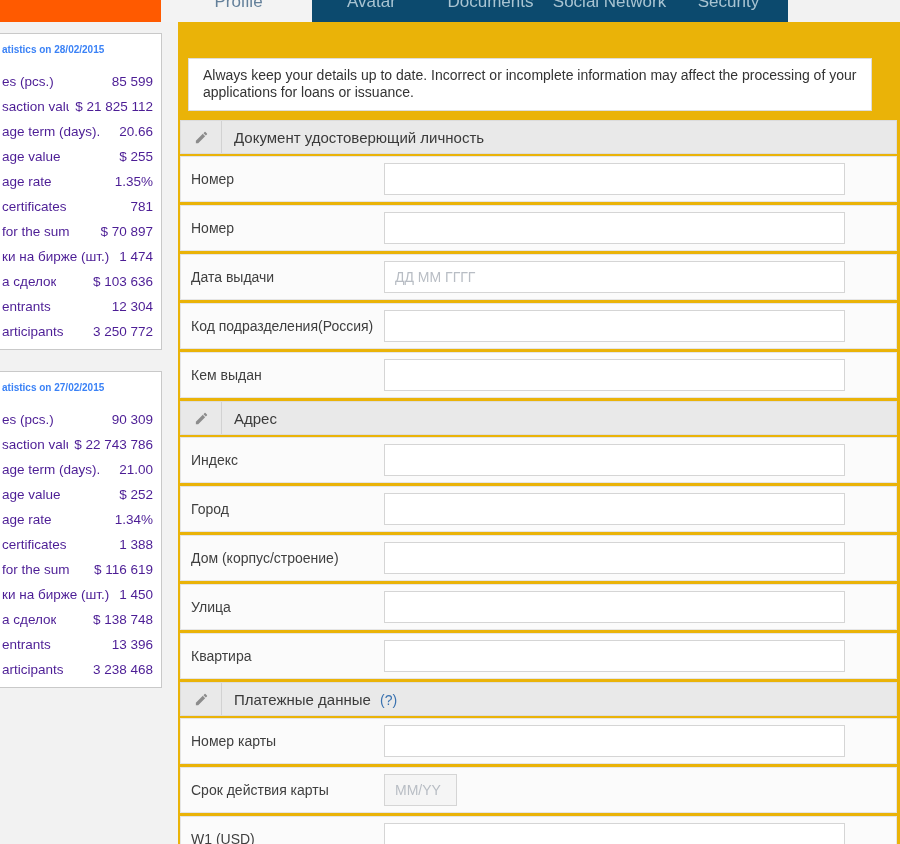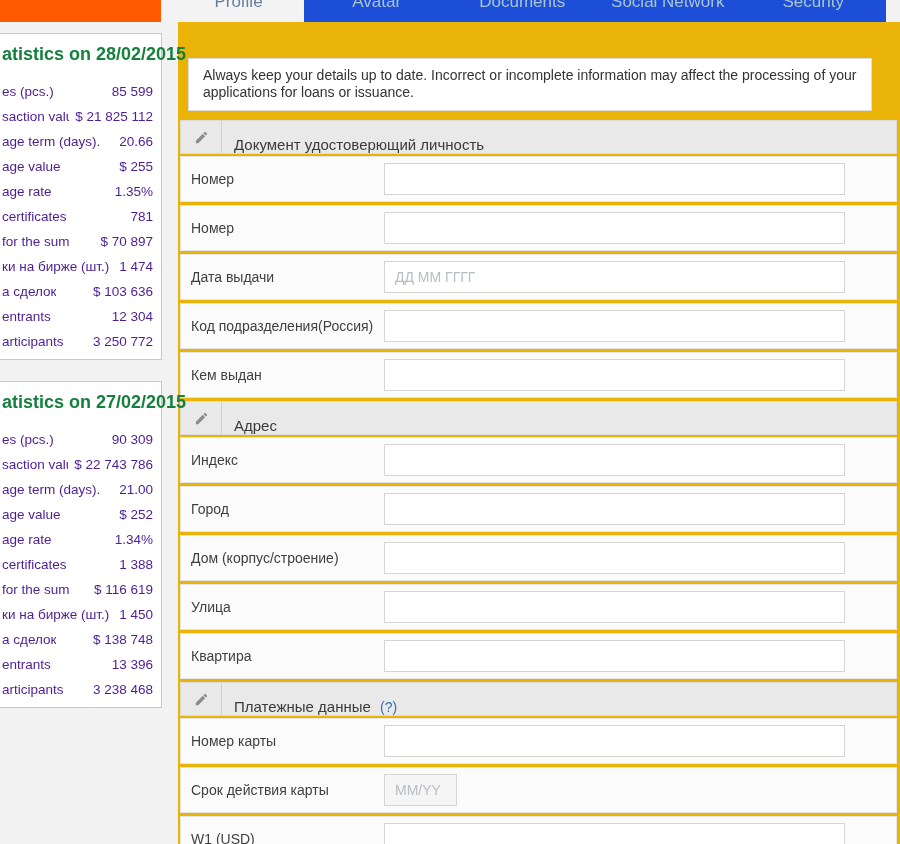--- a/index.html
+++ b/index.html
@@ -5,42 +5,42 @@
   * { margin:0; padding:0; box-sizing:border-box; }
   html,body { width:900px; height:844px; overflow:hidden; }
   body { background:#f2f2f2; font-family:"Liberation Sans", sans-serif; position:relative; }
   #app { position:absolute; left:0; top:0; width:900px; height:844px; overflow:hidden; }
 
   
   .header { position:absolute; left:0; top:0; width:900px; height:22px; }
   .orange-block { position:absolute; left:0; top:0; width:161px; height:22px; background:#ff5a00; }
   .active-tab { position:absolute; left:161px; top:0; width:155px; height:22px; background:#f3f3f3;
                 display:flex; justify-content:center; overflow:hidden; cursor:pointer;align-items:center; }
-  .tab-bar { position:absolute; left:304px; top:0; width:582px; height:22px; background:#1d4ed8;
+  .tab-bar { position:absolute; left:312px; top:0; width:476px; height:22px; background:#0c4a6e;
              display:flex; overflow:hidden; }
   .tab { flex:1; display:flex; justify-content:center; overflow:hidden; cursor:pointer; }
   .tab-label { font-size:17px; line-height:22px; position:relative; top:-9px; white-space:nowrap; color:#a9c4d2; }
   .active-tab .tab-label { color:#64809a; }
 
   
   .sidebar { position:absolute; left:-9px; top:33px; width:171px; }
   .panel { background:#fff; border:1px solid #c9c9c9; padding:8px 8px 10px 10px; margin-bottom:21px; }
-  .panel-title { font-size:18px; font-weight:bold; color:#15803d; padding:2px 0 9px 0; white-space:nowrap; }
+  .panel-title { font-size:10px; font-weight:bold; color:#3b82f6; padding:2px 0 9px 0; white-space:nowrap; }
   .stat-row { display:flex; justify-content:space-between; align-items:flex-end; height:25px;
               font-size:13.5px; color:#4c1d95; }
   .stat-label { white-space:nowrap; overflow:hidden; }
   .stat-value { white-space:nowrap; padding-left:6px; }
 
   
   .content { position:absolute; left:178px; top:22px; width:722px; height:822px; background:#eab308; overflow:hidden; }
   .notice { margin:36px 0 0 10px; width:684px; border:1px solid #dddddd; background:#fff;
             padding:8px 14px 9px 14px; font-size:14px; color:#333; line-height:17px; }
   .sections-host { margin:9px 0 0 2px; width:717px; }
 
-  .sec-bar { height:34px; background:#e9e9e9; border:1px solid #dcdcdc; display:flex; align-items:flex-end;
+  .sec-bar { height:34px; background:#e9e9e9; border:1px solid #dcdcdc; display:flex; align-items:center;
              margin-bottom:2px; }
   .pencil-cell { width:41px; height:100%; border-right:1px solid #d2d2d2; display:flex; align-items:center;
                  justify-content:center; cursor:pointer; }
   .pencil-cell svg { width:15px; height:15px; fill:#8c8c8c; }
   .sec-title-wrap { padding-left:12px; font-size:15px; color:#3a3a3a; }
   .sec-help { color:#3a72b0; margin-left:5px; font-size:14px; text-decoration:none; cursor:pointer; }
 
   .field-row { height:46px; background:#fbfbfb; border:1px solid #e5e5e5; margin-bottom:3px;
                display:flex; align-items:center; }
   .field-label { width:203px; padding-left:10px; font-size:14px; color:#3f3f3f; white-space:nowrap; }

